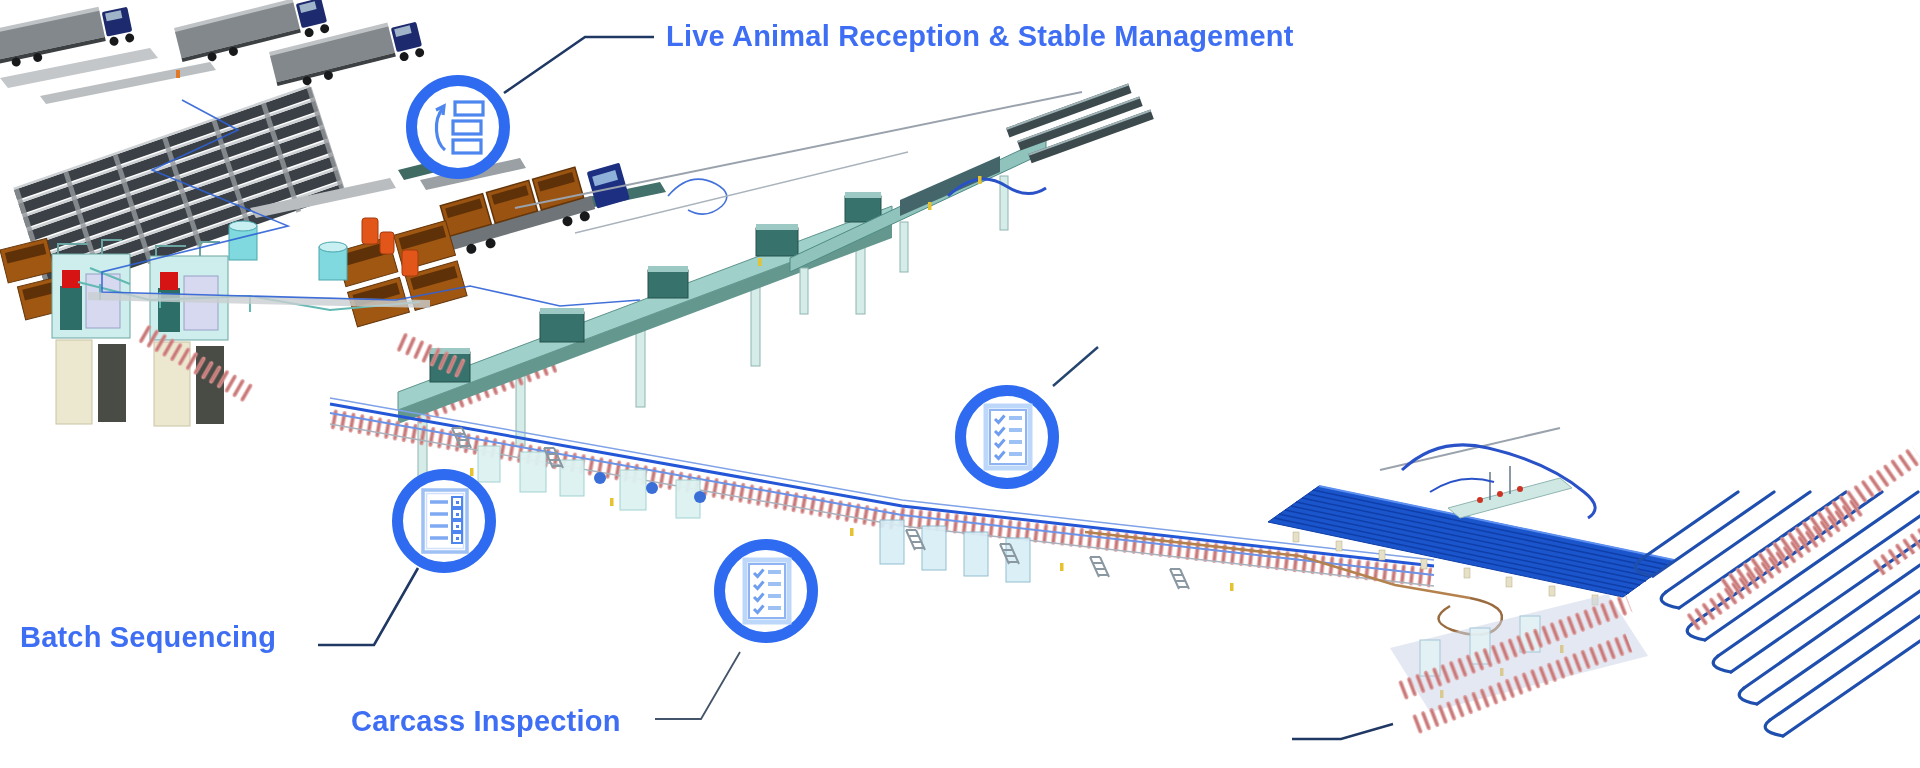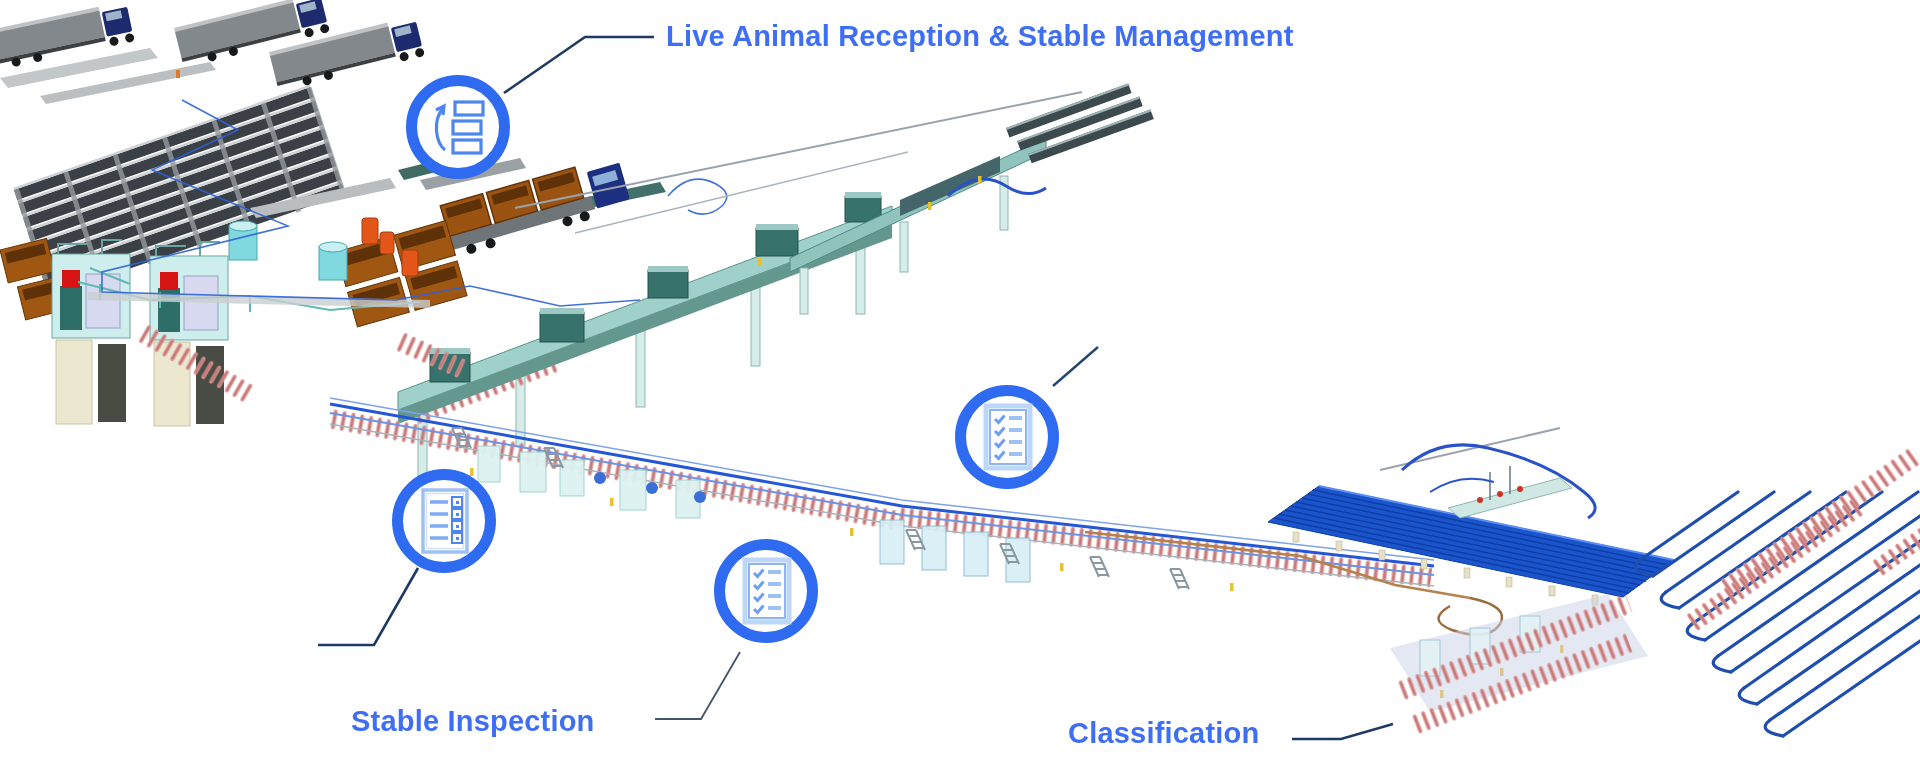--- a/index.html
+++ b/index.html
@@ -428,16 +428,16 @@
       <g stroke="#9dc0f5" stroke-width="4">
         <line x1="57" y1="36" x2="70" y2="36"></line>
           <line x1="57" y1="48" x2="70" y2="48"></line>
         <line x1="57" y1="60" x2="70" y2="60"></line>
           <line x1="57" y1="72" x2="70" y2="72"></line>
       </g>
     </g>
   </svg>
 
   <div class="callout-label" style="left:666px;top:21px">Live Animal Reception &amp; Stable Management</div>
-  <div class="callout-label" style="left:351px;top:706px">Stable Inspection</div>
-  <div class="callout-label" style="left:1068px;top:718px">Classification</div>
+  <div class="callout-label" style="left:20px;top:622px">Batch Sequencing</div>
+  <div class="callout-label" style="left:351px;top:706px">Carcass Inspection</div>
 
 </div>
 
 </body></html>

